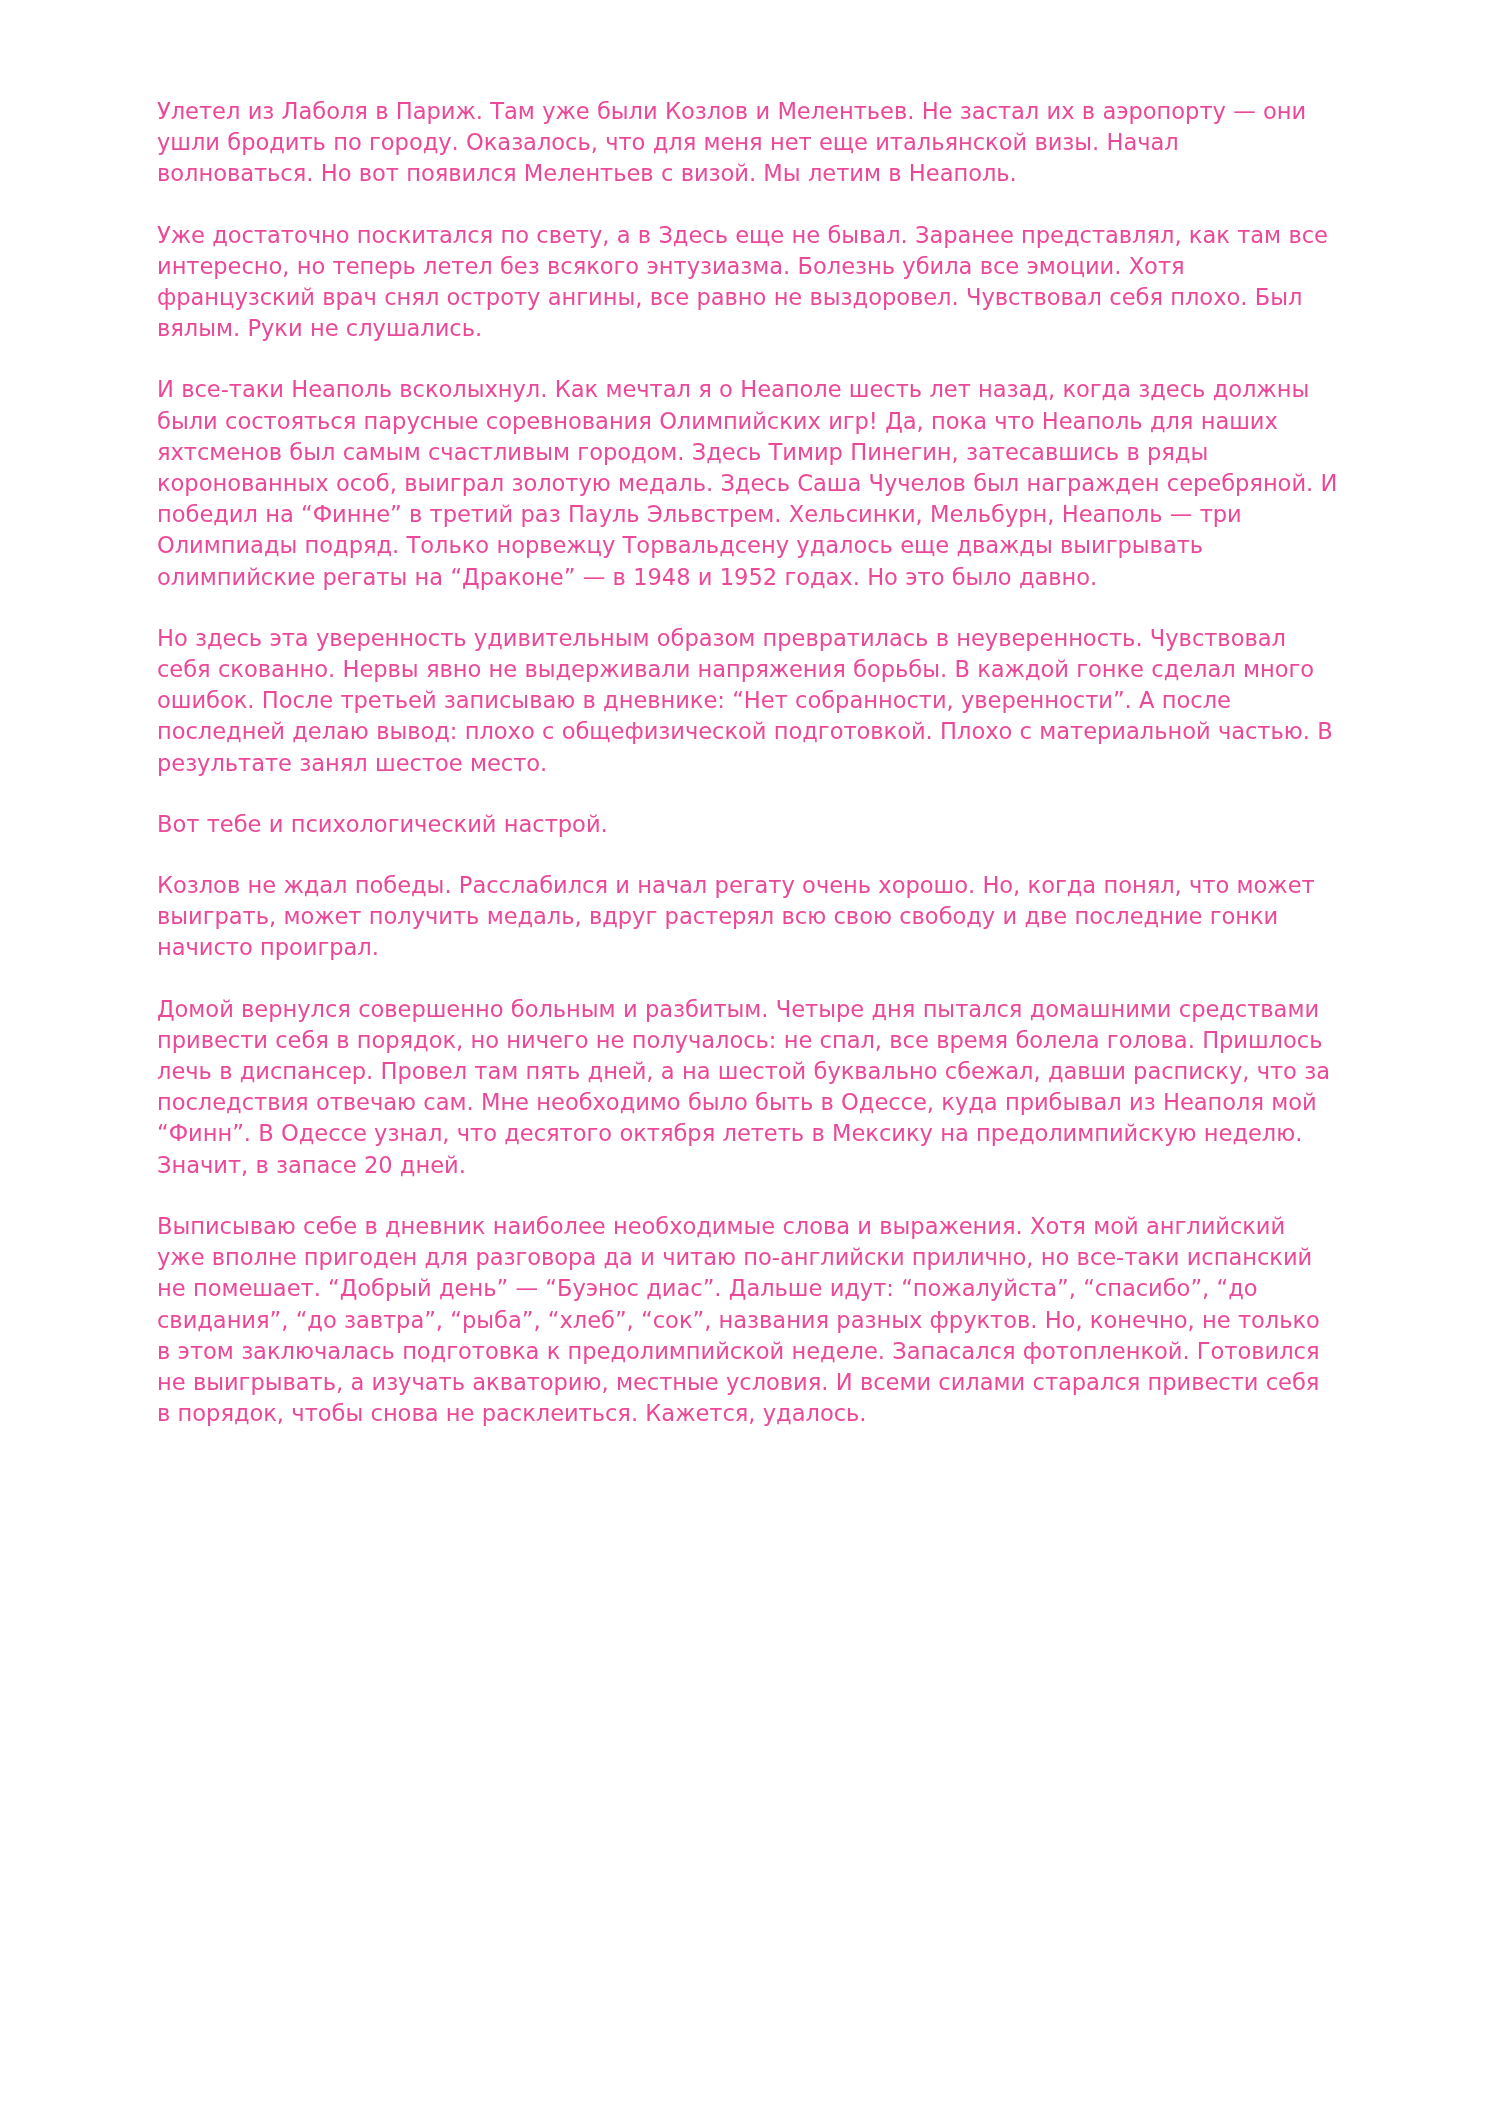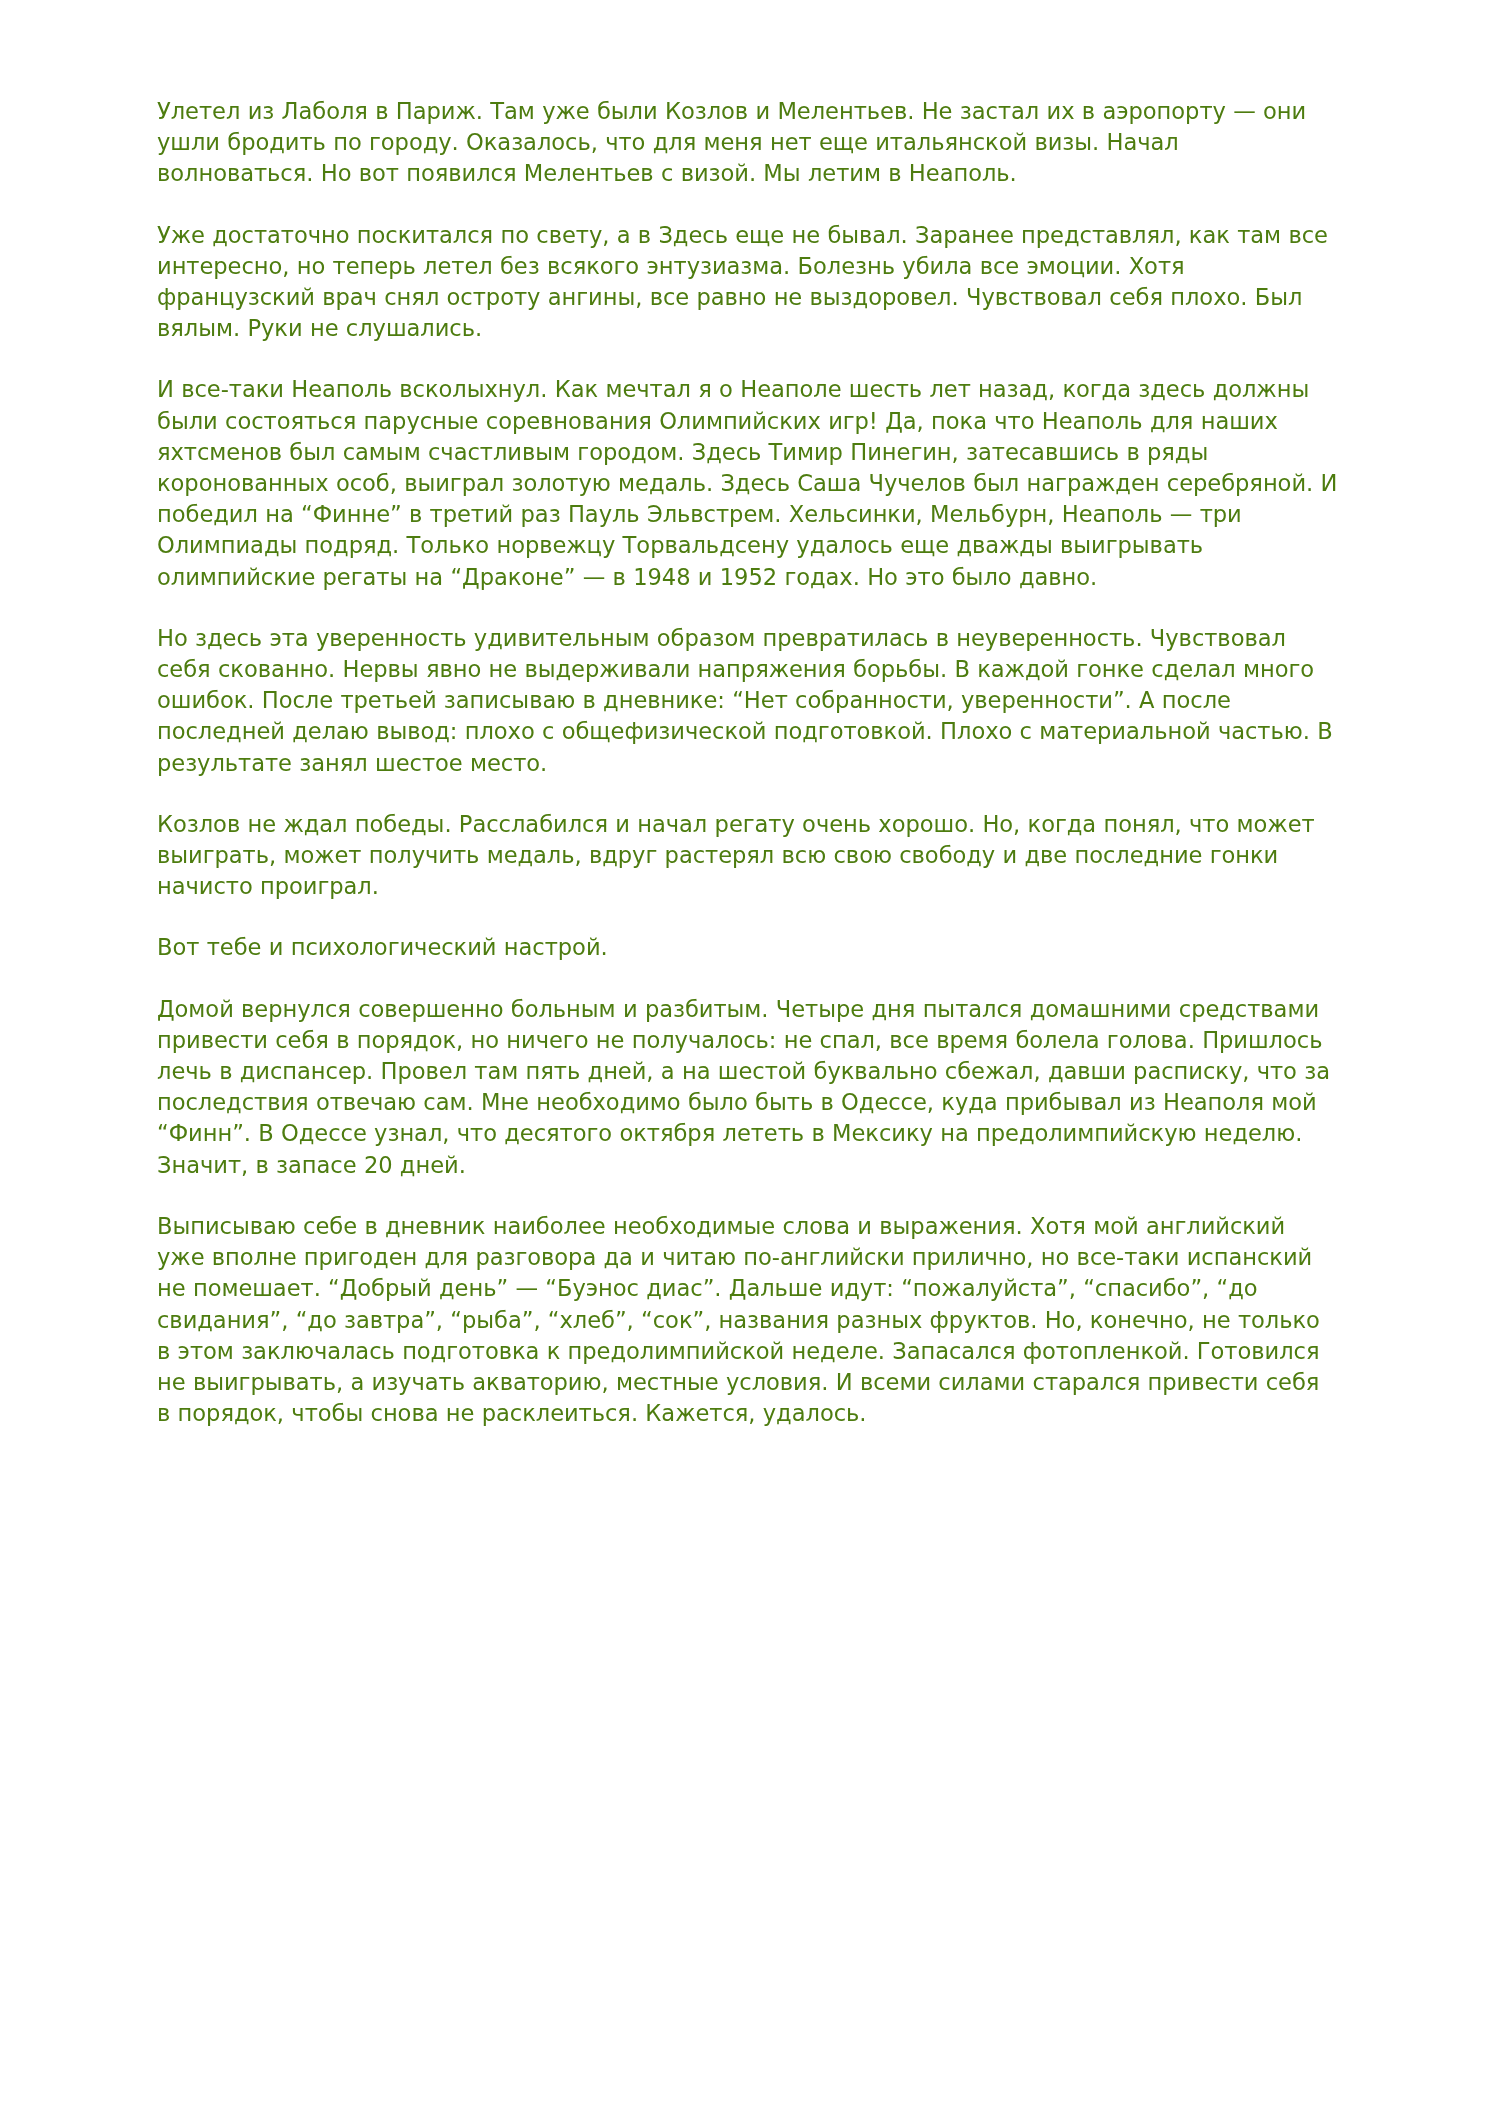--- a/index.html
+++ b/index.html
@@ -23,21 +23,21 @@
     position: absolute;
     left: 157px;
     top: 96px;
     width: 1182px;
   }
 
   .para {
     font-family: "DejaVu Sans", "Liberation Sans", sans-serif;
     font-size: 22.6px;
     line-height: 31.2px;
-    color: #4d7c0f;
+    color: #ec4899;
     margin: 0 0 30px 0;
     text-align: left;
     letter-spacing: -0.05px;
     word-spacing: 0.2px;
     -webkit-font-smoothing: antialiased;
   }
 
   .para:last-child {
     margin-bottom: 0;
   }
@@ -45,19 +45,19 @@
 </head>
 <body>
 
 <div class="page">
   <div class="page-body">
 
     <p class="para">Улетел из Лаболя в Париж. Там уже были Козлов и Мелентьев. Не застал их в аэропорту — они ушли бродить по городу. Оказалось, что для меня нет еще итальянской визы. Начал волноваться. Но вот появился Мелентьев с визой. Мы летим в Неаполь.</p>
     <p class="para">Уже достаточно поскитался по свету, а в Здесь еще не бывал. Заранее представлял, как там все интересно, но теперь летел без всякого энтузиазма. Болезнь убила все эмоции. Хотя французский врач снял остроту ангины, все равно не выздоровел. Чувствовал себя плохо. Был вялым. Руки не слушались.</p>
     <p class="para">И все-таки Неаполь всколыхнул. Как мечтал я о Неаполе шесть лет назад, когда здесь должны были состояться парусные соревнования Олимпийских игр! Да, пока что Неаполь для наших яхтсменов был самым счастливым городом. Здесь Тимир Пинегин, затесавшись в ряды коронованных особ, выиграл золотую медаль. Здесь Саша Чучелов был награжден серебряной. И победил на “Финне” в третий раз Пауль Эльвстрем. Хельсинки, Мельбурн, Неаполь — три Олимпиады подряд. Только норвежцу Торвальдсену удалось еще дважды выигрывать олимпийские регаты на “Драконе” — в 1948 и 1952 годах. Но это было давно.</p>
     <p class="para">Но здесь эта уверенность удивительным образом превратилась в неуверенность. Чувствовал себя скованно. Нервы явно не выдерживали напряжения борьбы. В каждой гонке сделал много ошибок. После третьей записываю в дневнике: “Нет собранности, уверенности”. А после последней делаю вывод: плохо с общефизической подготовкой. Плохо с материальной частью. В результате занял шестое место.</p>
+    <p class="para">Вот тебе и психологический настрой.</p>
     <p class="para">Козлов не ждал победы. Расслабился и начал регату очень хорошо. Но, когда понял, что может выиграть, может получить медаль, вдруг растерял всю свою свободу и две последние гонки начисто проиграл.</p>
-    <p class="para">Вот тебе и психологический настрой.</p>
     <p class="para">Домой вернулся совершенно больным и разбитым. Четыре дня пытался домашними средствами привести себя в порядок, но ничего не получалось: не спал, все время болела голова. Пришлось лечь в диспансер. Провел там пять дней, а на шестой буквально сбежал, давши расписку, что за последствия отвечаю сам. Мне необходимо было быть в Одессе, куда прибывал из Неаполя мой “Финн”. В Одессе узнал, что десятого октября лететь в Мексику на предолимпийскую неделю. Значит, в запасе 20 дней.</p>
     <p class="para">Выписываю себе в дневник наиболее необходимые слова и выражения. Хотя мой английский уже вполне пригоден для разговора да и читаю по-английски прилично, но все-таки испанский не помешает. “Добрый день” — “Буэнос диас”. Дальше идут: “пожалуйста”, “спасибо”, “до свидания”, “до завтра”, “рыба”, “хлеб”, “сок”, названия разных фруктов. Но, конечно, не только в этом заключалась подготовка к предолимпийской неделе. Запасался фотопленкой. Готовился не выигрывать, а изучать акваторию, местные условия. И всеми силами старался привести себя в порядок, чтобы снова не расклеиться. Кажется, удалось.</p>
 
   </div>
 </div>
 
 </body></html>

